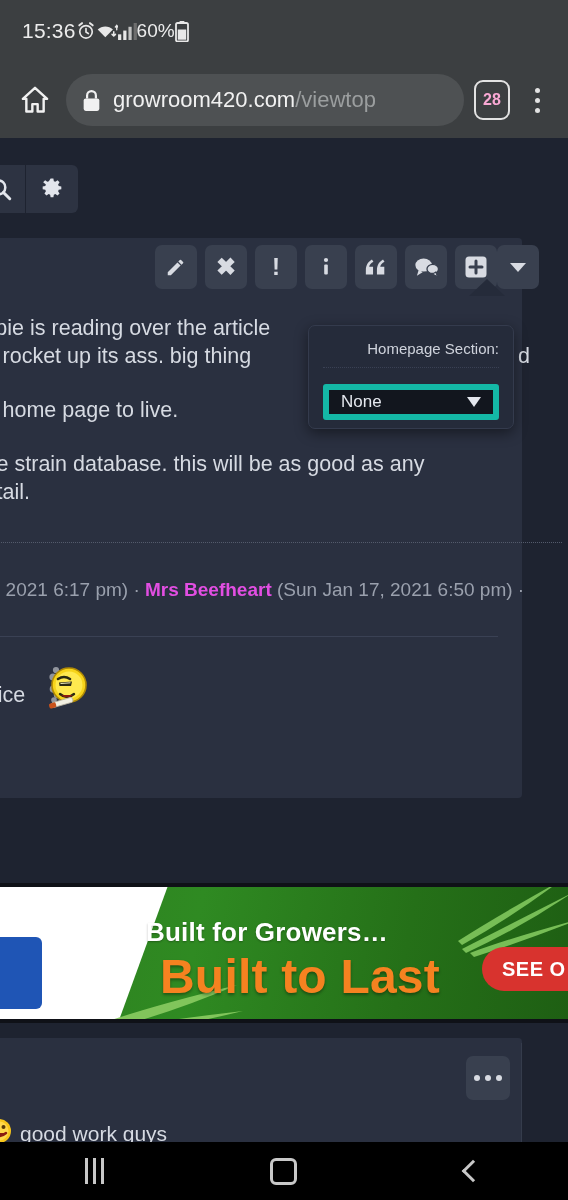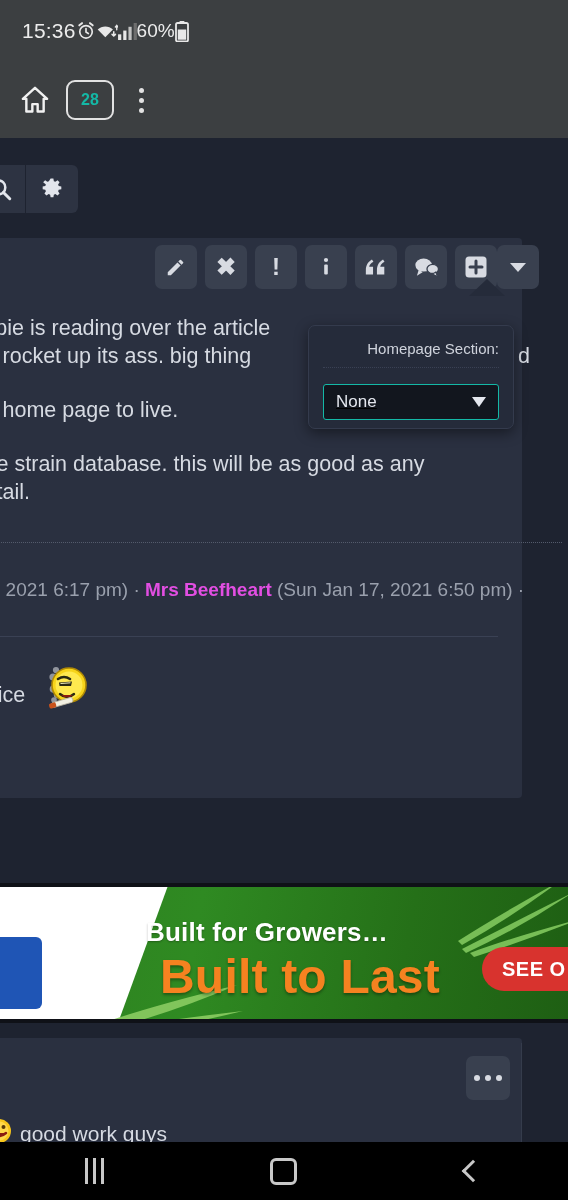--- a/index.html
+++ b/index.html
@@ -34,23 +34,23 @@
     flex:1 1 auto; height:52px; background:#4e5153; border-radius:26px;
     display:flex; align-items:center; padding:0 16px; gap:12px; overflow:hidden;
     min-width:0;
   }
   .omni-url{
     font-size:22px; color:#f1f1f1; white-space:nowrap; overflow:hidden;
     letter-spacing:0px;
   }
   .omni-url .path{ color:#9b9e9f; }
   .tabcount{
-    width:48px; height:40px; border:2.5px solid #e2e2e2; border-radius:9px;
+    width:36px; height:40px; border:2.5px solid #e2e2e2; border-radius:9px;
     display:flex; align-items:center; justify-content:center;
-    font-size:16px; color:#14b8a6; font-weight:600; flex:0 0 auto;
+    font-size:16px; color:#f9a8d4; font-weight:600; flex:0 0 auto;
   }
   .kebab{ width:34px; height:42px; display:flex; flex-direction:column;
     align-items:center; justify-content:center; gap:5px; flex:0 0 auto; }
   .kebab i{ width:5px; height:5px; border-radius:50%; background:#e2e2e2; display:block; }
 
   
   .page{
     position:absolute; top:138px; left:0; width:568px; height:1004px;
     background:#1e2330; overflow:hidden;
   }
@@ -105,24 +105,23 @@
   .popup-arrow{
     position:absolute; top:141px; left:469px; width:0;height:0;
     border-left:18px solid transparent;border-right:18px solid transparent;
     border-bottom:17px solid #252b3a; z-index:7;
   }
   .popup-title{
     font-size:15px; color:#cfd3dc; text-align:right; padding-bottom:10px;
     border-bottom:1px dotted #3a4154;
   }
   .popup-select{
-    margin-top:16px; height:36px; background:#12161e; border:1px solid #14b8a6;
+    margin-top:16px; height:36px; background:#12161e; border:6px solid #14b8a6;
     border-radius:3px; display:flex; align-items:center; justify-content:space-between;
     padding:0 12px;
-    text-decoration:underline;
   }
   .popup-select .val{ font-size:17px; color:#e4e7ee; }
   .popup-select .tri{
     width:0;height:0;border-left:7px solid transparent;border-right:7px solid transparent;
     border-top:10px solid #e4e7ee;
   }
 
   
   .post-body{ position:absolute; left:-62px; top:176px; width:630px; }
   .pline{
@@ -248,20 +247,27 @@
         <rect x="2.8" y="8.5" width="8.4" height="10.2" fill="#e8e8e8"></rect>
       </svg>
     </div>
   </div>
 
   <div class="browserbar">
     <div class="home-btn">
       <svg width="30" height="30" viewBox="0 0 26 26">
         <path d="M13 2.5 2.5 12h3V23h5.2v-6.4h4.6V23h5.2V12h3z" fill="none" stroke="#f1f1f1" stroke-width="2.1" stroke-linejoin="round"></path>
       </svg>
+    </div>
+    <div class="omnibox">
+      <svg width="19" height="23" viewBox="0 0 18 22">
+        <rect x="1.5" y="9" width="15" height="12" rx="2" fill="#f1f1f1"></rect>
+        <path d="M4.8 9V6.2a4.2 4.2 0 0 1 8.4 0V9" fill="none" stroke="#f1f1f1" stroke-width="2.1"></path>
+      </svg>
+      <div class="omni-url"><span>growroom420.com</span><span class="path">/viewtop</span></div>
     </div>
     <div class="tabcount">28</div>
     <div class="kebab">
         <i></i>
         <i></i>
         <i></i>
       </div>
   </div>
 
   <div class="page">

